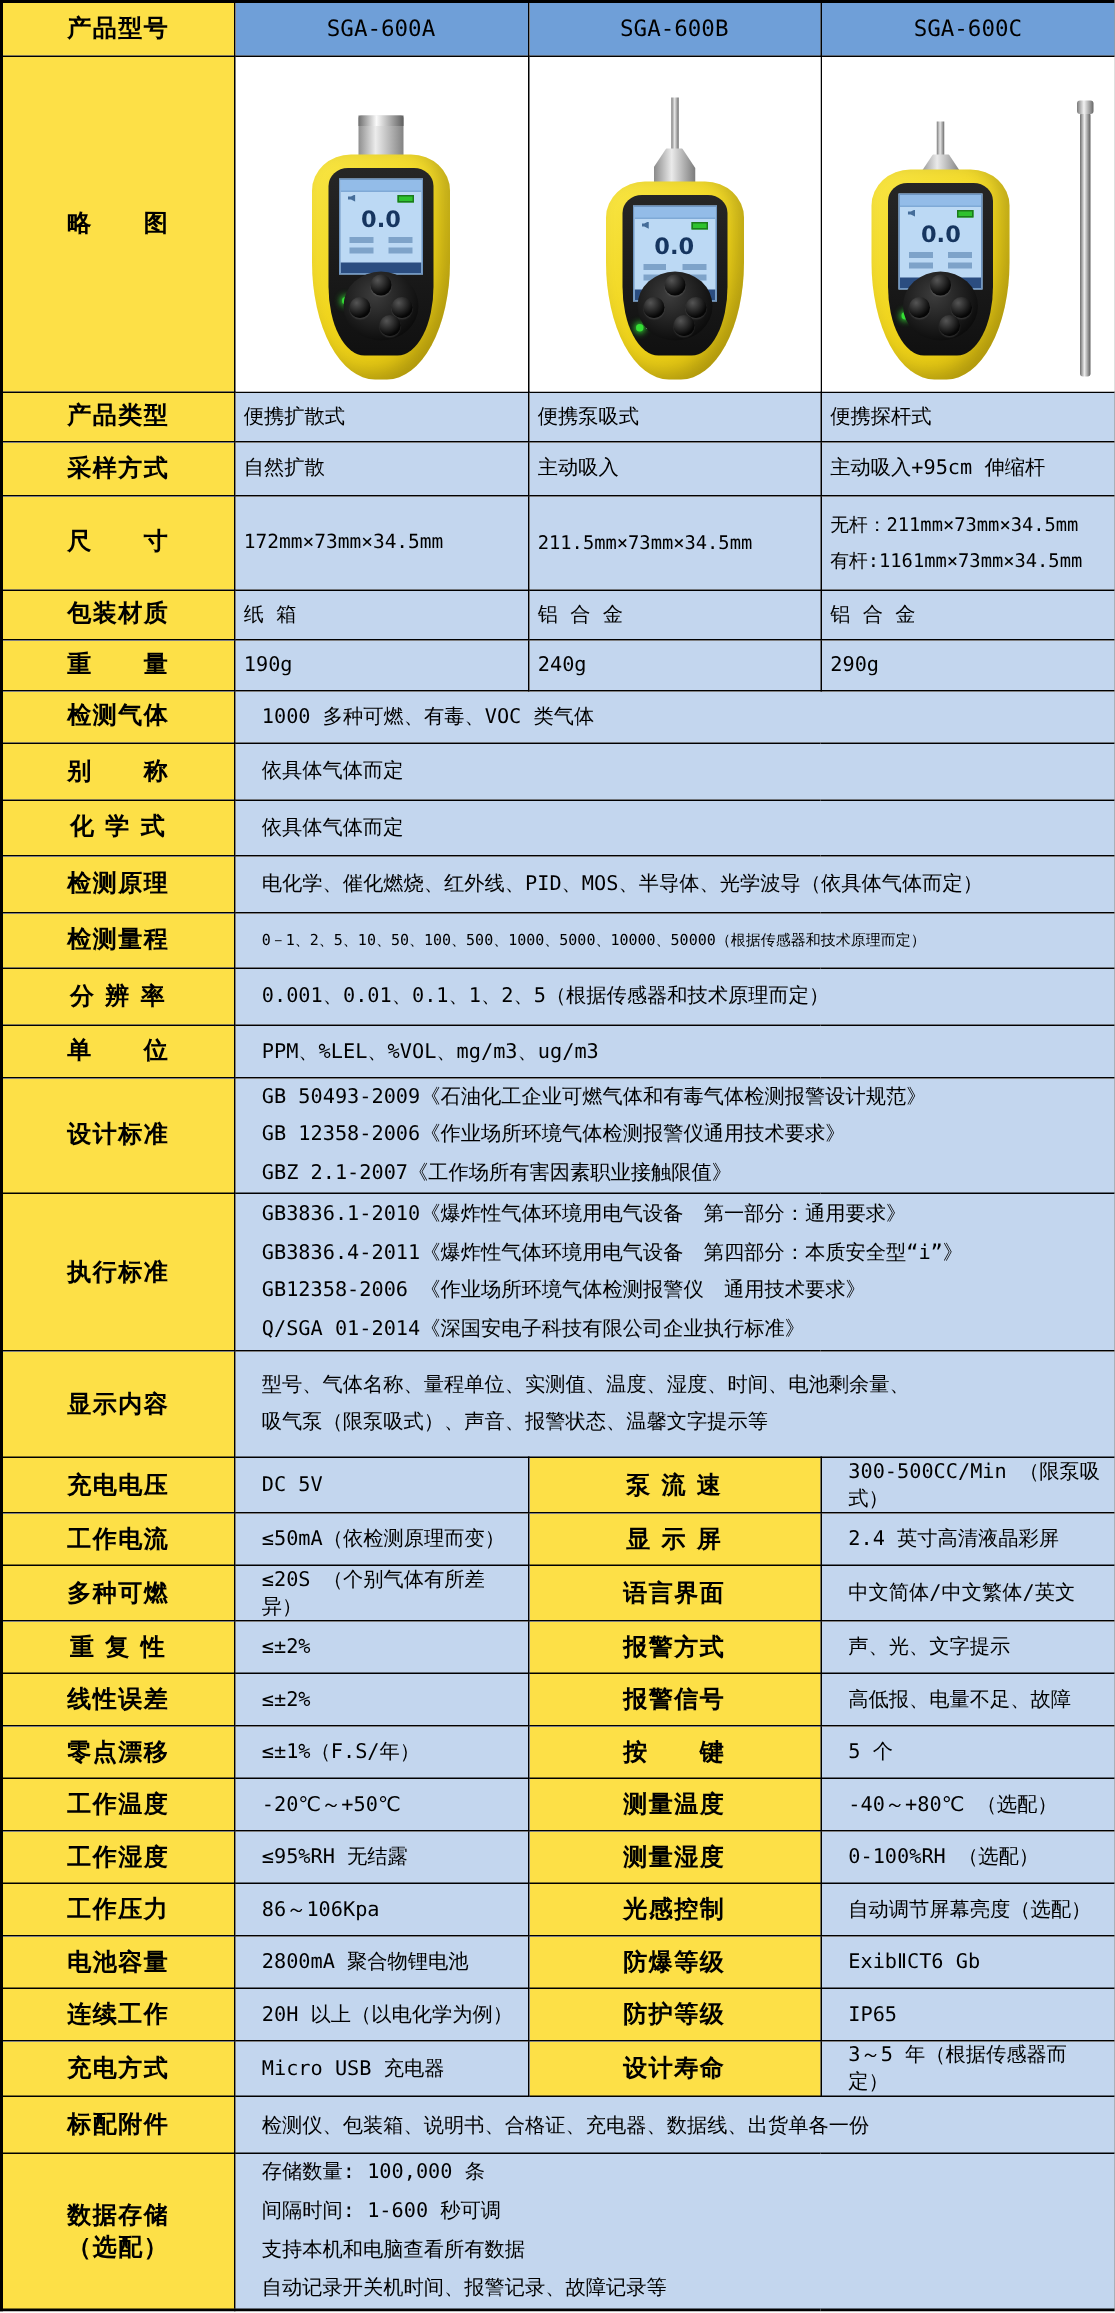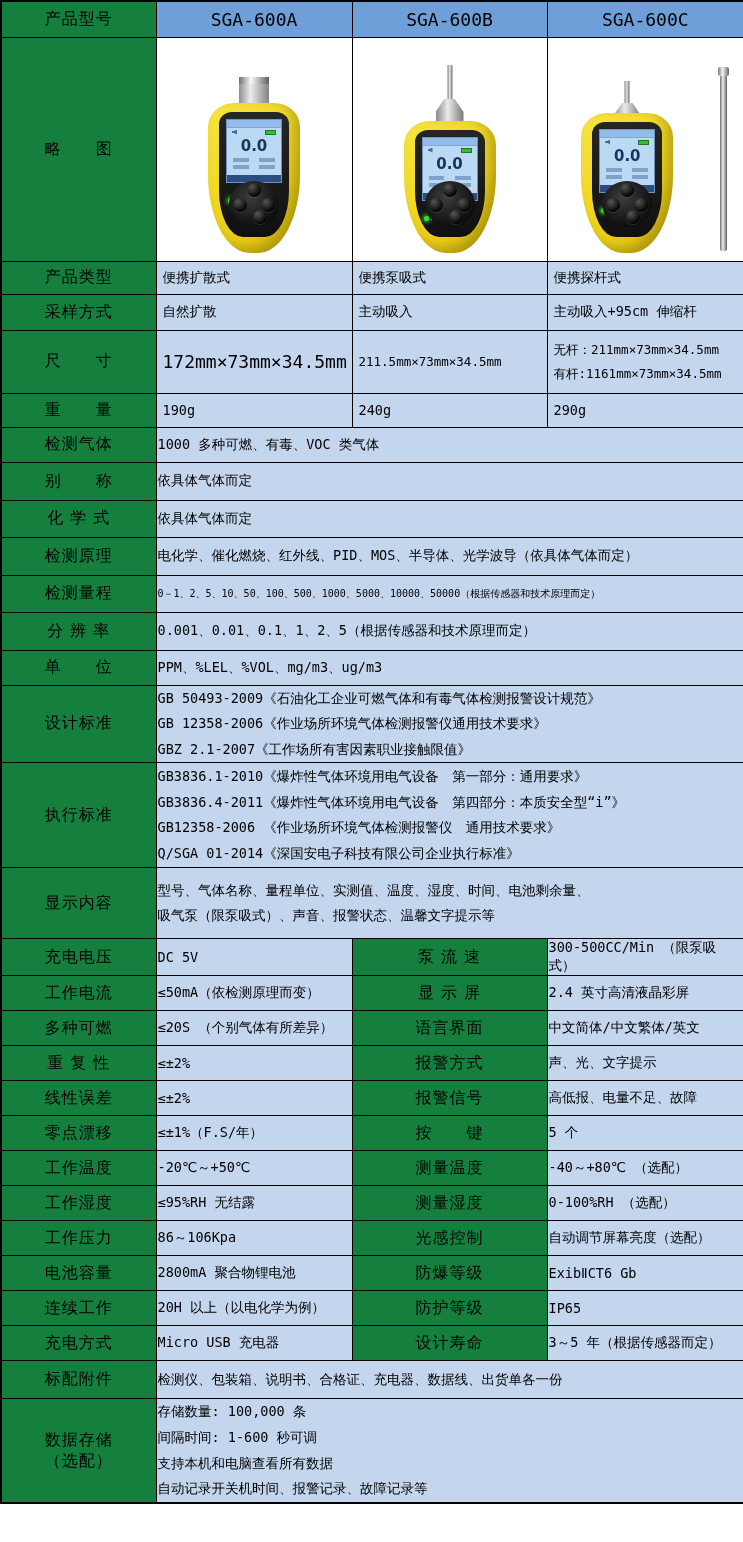--- a/index.html
+++ b/index.html
@@ -2,24 +2,24 @@
 <html><head>
 <meta charset="utf-8">
 <style>
   * { box-sizing: border-box; }
   body { margin: 0; background: #fff; font-family: "DejaVu Sans", sans-serif; color: #000; }
   .page { width: 743px; margin: 0; }
 
   table.spec { width: 743px; border-collapse: collapse; table-layout: fixed; border: 2px solid #000; }
   td, th { border: 1px solid #000; padding: 0 6px; vertical-align: middle; overflow: hidden; }
 
-  th.hd { background: #15803d; font-weight: normal; font-size: 16px; text-align: center; letter-spacing: 1px; }
-  td.model { background: #6f9fd8; font-weight: normal; text-align: center; font-size: 18px;
+  th.hd { background: #fde047; font-weight: bold; font-size: 16px; text-align: center; letter-spacing: 1px; }
+  td.model { background: #6f9fd8; font-weight: normal; text-align: center; font-size: 15px;
              font-family: "DejaVu Sans Mono", "DejaVu Sans", monospace; }
-  td.val { background: #c3d6ee; font-size: 13.5px; text-align: left; padding-left: 1px;
+  td.val { background: #c3d6ee; font-size: 13.5px; text-align: left; padding-left: 18px;
            font-family: "DejaVu Sans Mono", "DejaVu Sans", monospace; }
   td.val.center { text-align: left; padding-left: 6px; }
   td.imgcell { background: #ffffff; position: relative; padding: 0; }
   .line { line-height: 1.9; white-space: nowrap; }
 
   
   .h36{height:36px} .h200{height:224px} .h33{height:33px} .h63{height:63px} .h34{height:34px}
   .h35{height:35px} .h37{height:37px} .h38{height:38px} .h77{height:77px} .h105{height:105px}
   .h71{height:71px} .h103{height:103px}
 
@@ -209,28 +209,34 @@
 
   <tr class="h36">
     <th class="hd">采样方式</th>
     <td class="val center">自然扩散</td>
     <td class="val center">主动吸入</td>
     <td class="val center">主动吸入+95cm 伸缩杆</td>
   </tr>
 
   <tr class="h63">
     <th class="hd">尺　　寸</th>
-    <td class="val center" style="font-size:18px">172mm×73mm×34.5mm</td>
+    <td class="val center" style="font-size:13px">172mm×73mm×34.5mm</td>
     <td class="val center" style="font-size:12.5px">211.5mm×73mm×34.5mm</td>
     <td class="val" style="font-size:12.5px;padding-left:6px">
       <div class="line">无杆：211mm×73mm×34.5mm</div>
       <div class="line">有杆:1161mm×73mm×34.5mm</div>
     </td>
   </tr>
 
+  <tr class="h33">
+    <th class="hd">包装材质</th>
+    <td class="val center">纸 箱</td>
+    <td class="val center">铝 合 金</td>
+    <td class="val center">铝 合 金</td>
+  </tr>
 
   <tr class="h34">
     <th class="hd">重　　量</th>
     <td class="val center">190g</td>
     <td class="val center">240g</td>
     <td class="val center">290g</td>
   </tr>
 
   <tr class="h35">
     <th class="hd">检测气体</th>

